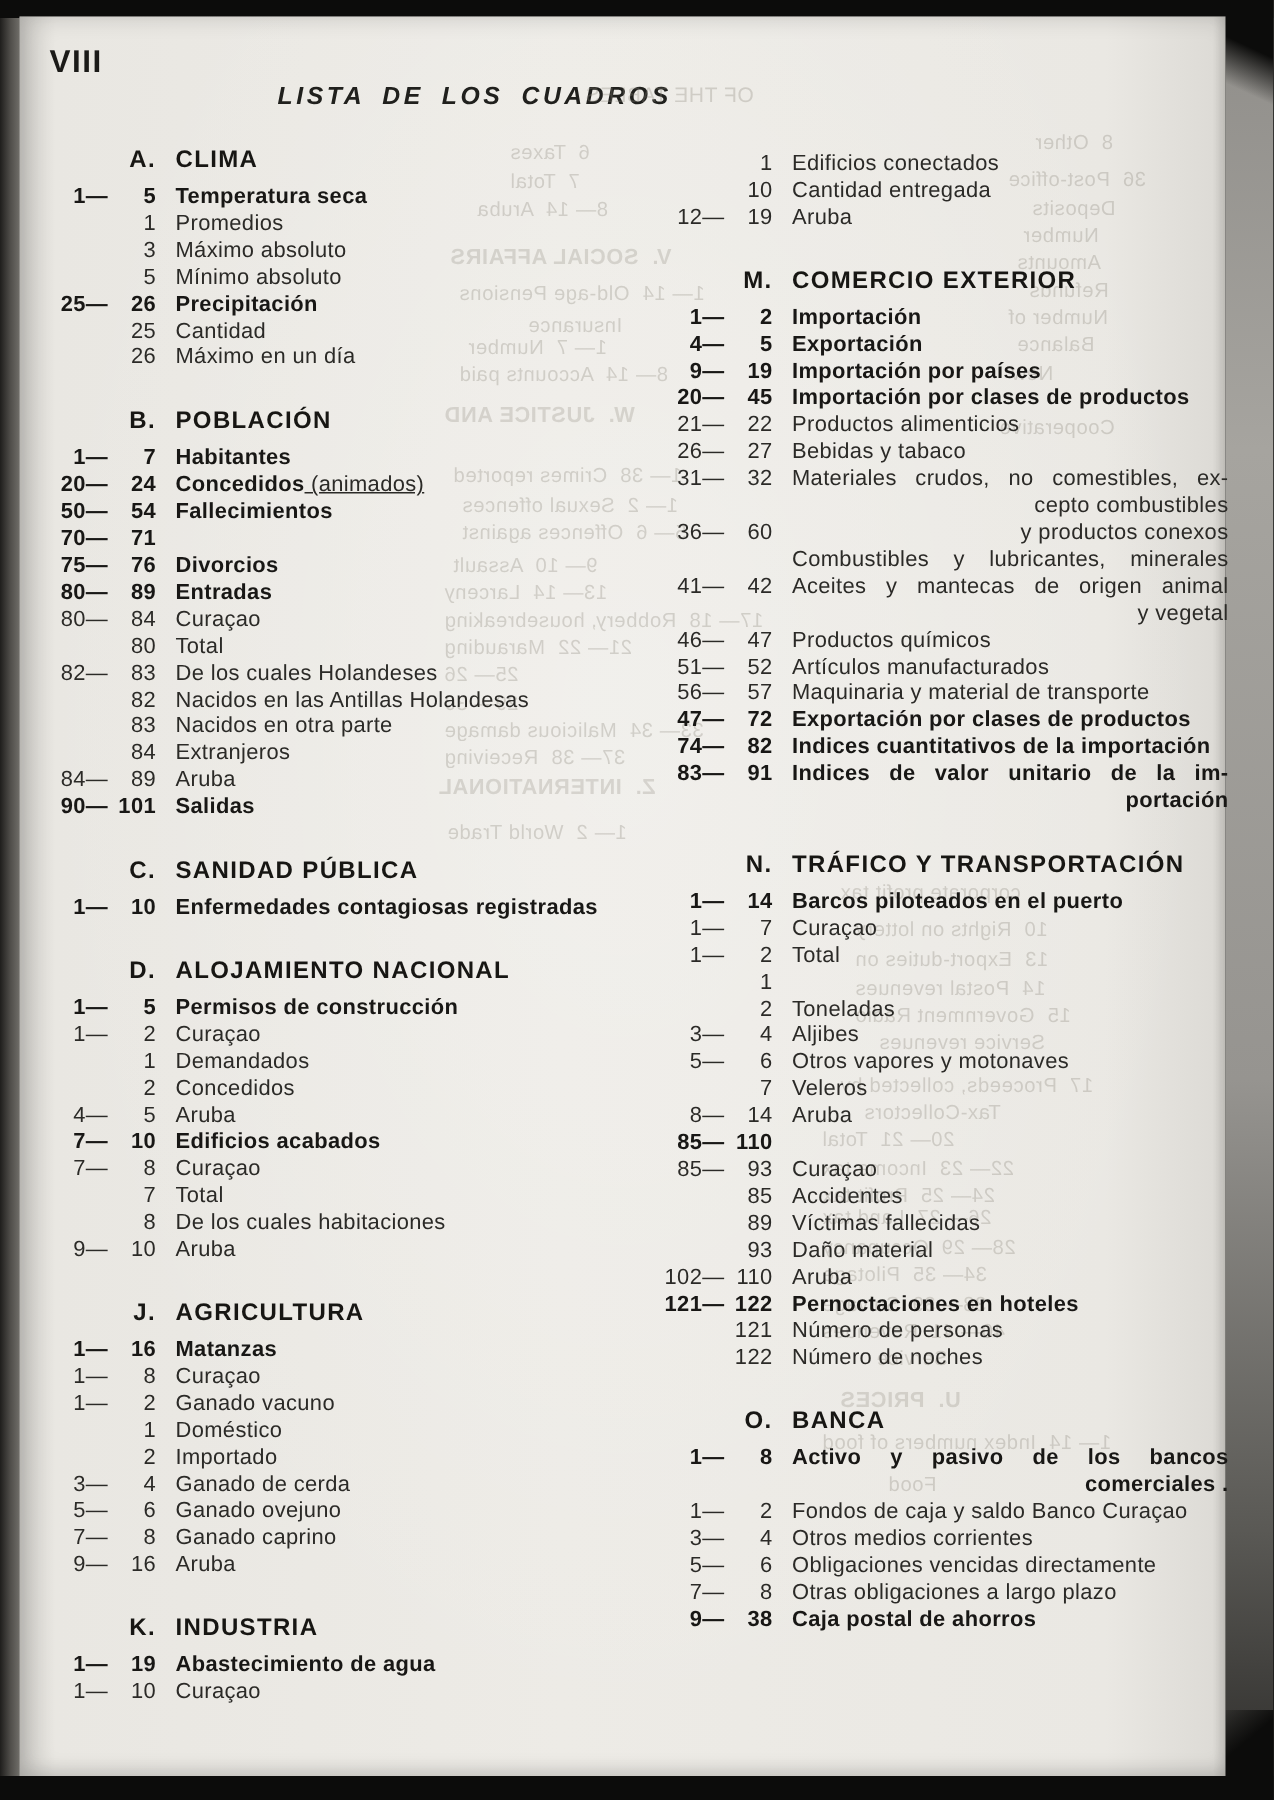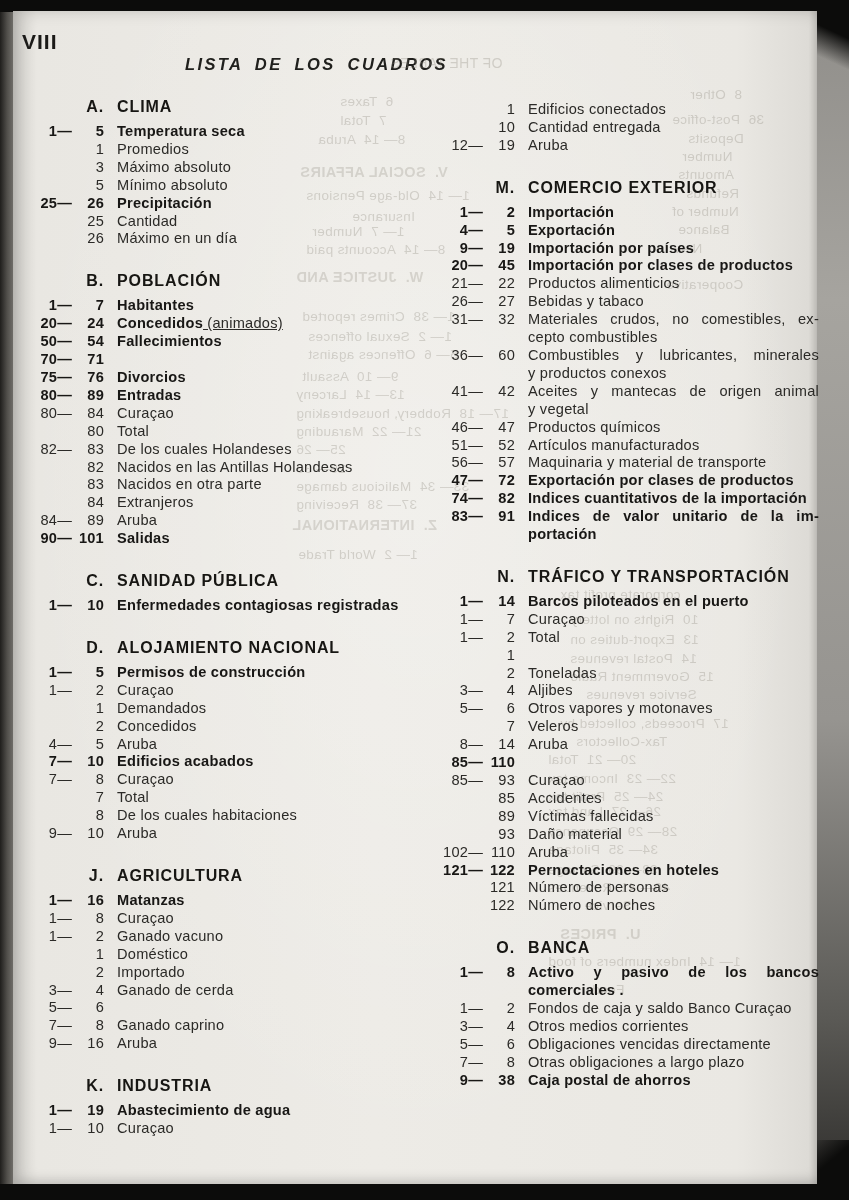--- a/index.html
+++ b/index.html
@@ -19,21 +19,21 @@
     background:linear-gradient(205deg,#0c0c0b 32%,rgba(12,12,11,0) 58%);}
   .corner-br{position:absolute;right:0;bottom:0;width:90px;height:60px;
     background:linear-gradient(320deg,#0c0c0b 40%,rgba(12,12,11,0) 70%);}
   
   .page{position:absolute;left:13px;top:11px;width:804px;height:1173px;
     background:
       radial-gradient(ellipse at 50% 40%, rgba(255,255,255,.25), rgba(0,0,0,0) 70%),
       linear-gradient(90deg,#d9d7d2 0%,#e9e7e2 3%,#edebe6 45%,#eae8e3 90%,#dddbd6 99%,#c9c7c2 100%);
     box-shadow:inset 7px 0 16px rgba(0,0,0,.16), inset 0 -4px 10px rgba(0,0,0,.08);
   }
-  .page-number{position:absolute;left:9px;top:19px;font-size:21px;font-weight:bold;
+  .page-number{position:absolute;left:20px;top:19px;font-size:21px;font-weight:bold;
     letter-spacing:1px;color:#1b1a18;}
   .page-title{position:absolute;left:172px;top:44px;font-size:16.5px;font-weight:bold;
     letter-spacing:2.4px;word-spacing:5px;color:#20201d;font-style:italic;}
   
   .ghost-layer{position:absolute;left:0;top:0;width:100%;height:100%;z-index:1;pointer-events:none;}
   .ghost{position:absolute;transform:scaleX(-1);color:#8a857a;opacity:.30;
     font-size:13.5px;white-space:pre;letter-spacing:.4px;filter:blur(.35px);}
   .ghost.b{font-weight:bold;font-size:14.5px;opacity:.26;}
   
   .col{position:absolute;top:86px;z-index:2;}
@@ -42,21 +42,21 @@
   .section{margin:0;}
   .section + .section{margin-top:0;}
   .row{display:flex;align-items:flex-start;line-height:17.9px;font-size:14.6px;
     color:#2b2a27;letter-spacing:.25px;}
   .row .num{display:flex;width:74px;flex:none;margin-right:13px;}
   .row .from{flex:1;text-align:right;white-space:pre;}
   .row .to{width:32px;flex:none;text-align:right;white-space:pre;}
   .row.bold{font-weight:bold;color:#181715;}
   .row .suffix{font-weight:normal;color:#2b2a27;text-decoration:underline;}
   .row .label{flex:1;}
-  .row .label .ln{display:block;}
+  .row .label .ln{display:block;text-align:right;}
   .row .label .ln.just{text-align:justify;text-align-last:justify;}
   .heading-row{display:flex;align-items:flex-start;margin-top:23px;margin-bottom:6px;
     font-size:16px;font-weight:bold;letter-spacing:.9px;color:#171613;line-height:20px;}
   .section:first-child .heading-row{margin-top:0;}
   .heading-row .num{width:74px;flex:none;margin-right:13px;text-align:right;}
   .lead{margin-top:4px;margin-bottom:0;}
 </style>
 </head>
 <body>
 
@@ -418,20 +418,21 @@
             <span class="from">3—</span>
             <span class="to">4</span>
           </span>
           <span class="label"><span>Ganado de cerda</span></span>
         </div>
         <div class="row">
           <span class="num">
             <span class="from">5—</span>
             <span class="to">6</span>
           </span>
+          <span class="label"><span>Ganado ovejuno</span></span>
         </div>
         <div class="row">
           <span class="num">
             <span class="from">7—</span>
             <span class="to">8</span>
           </span>
           <span class="label"><span>Ganado caprino</span></span>
         </div>
         <div class="row">
           <span class="num">
@@ -542,22 +543,22 @@
             <span class="ln just">Materiales crudos, no comestibles, ex-</span>
             <span class="ln">cepto combustibles</span>
           </span>
         </div>
         <div class="row">
           <span class="num">
             <span class="from">36—</span>
             <span class="to">60</span>
           </span>
           <span class="label">
+            <span class="ln">y productos conexos</span>
             <span class="ln just">Combustibles y lubricantes, minerales</span>
-            <span class="ln">y productos conexos</span>
           </span>
         </div>
         <div class="row">
           <span class="num">
             <span class="from">41—</span>
             <span class="to">42</span>
           </span>
           <span class="label">
             <span class="ln just">Aceites y mantecas de origen animal</span>
             <span class="ln">y vegetal</span>

